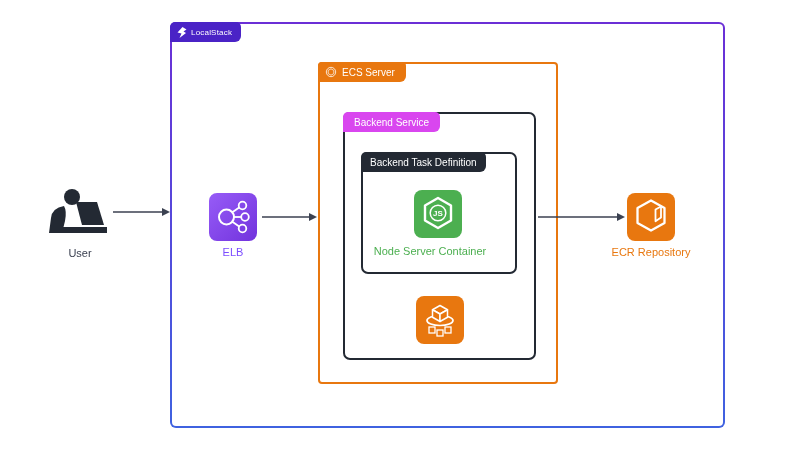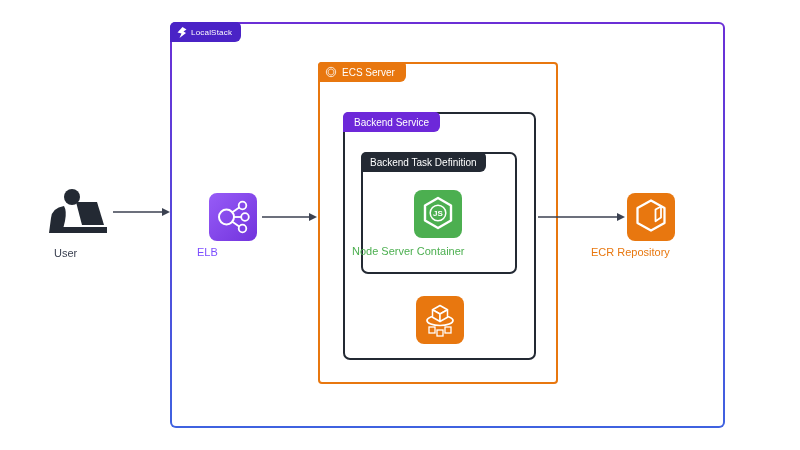--- a/index.html
+++ b/index.html
@@ -40,37 +40,37 @@
     left:170px;top:22px;background:#4a23c6;
     border-radius:5px 5px 6px 0;padding:0 9px 0 6px;gap:4px;
     font-size:8px;font-weight:normal;letter-spacing:.2px;
   }
   #ecs-cluster-tab{
     left:318px;top:62px;background:#e8770f;
     border-radius:4px 4px 6px 0;padding:0 11px 0 7px;gap:5px;
     font-size:10px;
   }
   #backend-service-tab{
-    left:343px;top:112px;background:#6d28d9;
+    left:343px;top:112px;background:#d946ef;
     border-radius:5px 5px 6px 0;padding:8px 11px;font-size:10px;
   }
   #task-definition-tab{
     left:361px;top:152px;background:#232933;
     border-radius:5px 5px 6px 0;padding:8px 9px;font-size:10px;
   }
 
   
   .svc-icon{width:48px;height:48px;border-radius:8px;display:block;}
   #elb-icon-box{left:209px;top:193px;background:linear-gradient(135deg,#975cf7,#7233dd);}
   #node-icon-box{left:414px;top:190px;background:#4caf50;text-align:right;}
   #ecs-icon-box{left:416px;top:296px;background:#e8770f;}
   #ecr-icon-box{left:627px;top:193px;background:#e8770f;}
 
   
-  .node-label{font-size:11px;text-align:left;}
+  .node-label{font-size:11px;text-align:center;}
   #user-label{left:54px;top:247px;width:52px;color:#3b4151;}
   #elb-label{left:197px;top:246px;width:72px;color:#7c4dff;}
   #node-server-label{left:352px;top:245px;width:156px;color:#4caf50;}
   #ecr-label{left:591px;top:246px;width:120px;color:#e8770f;}
 
   #user-figure{left:46px;top:188px;}
 
   #arrow-layer{left:0;top:0;pointer-events:none;}
 </style>
 </head>

